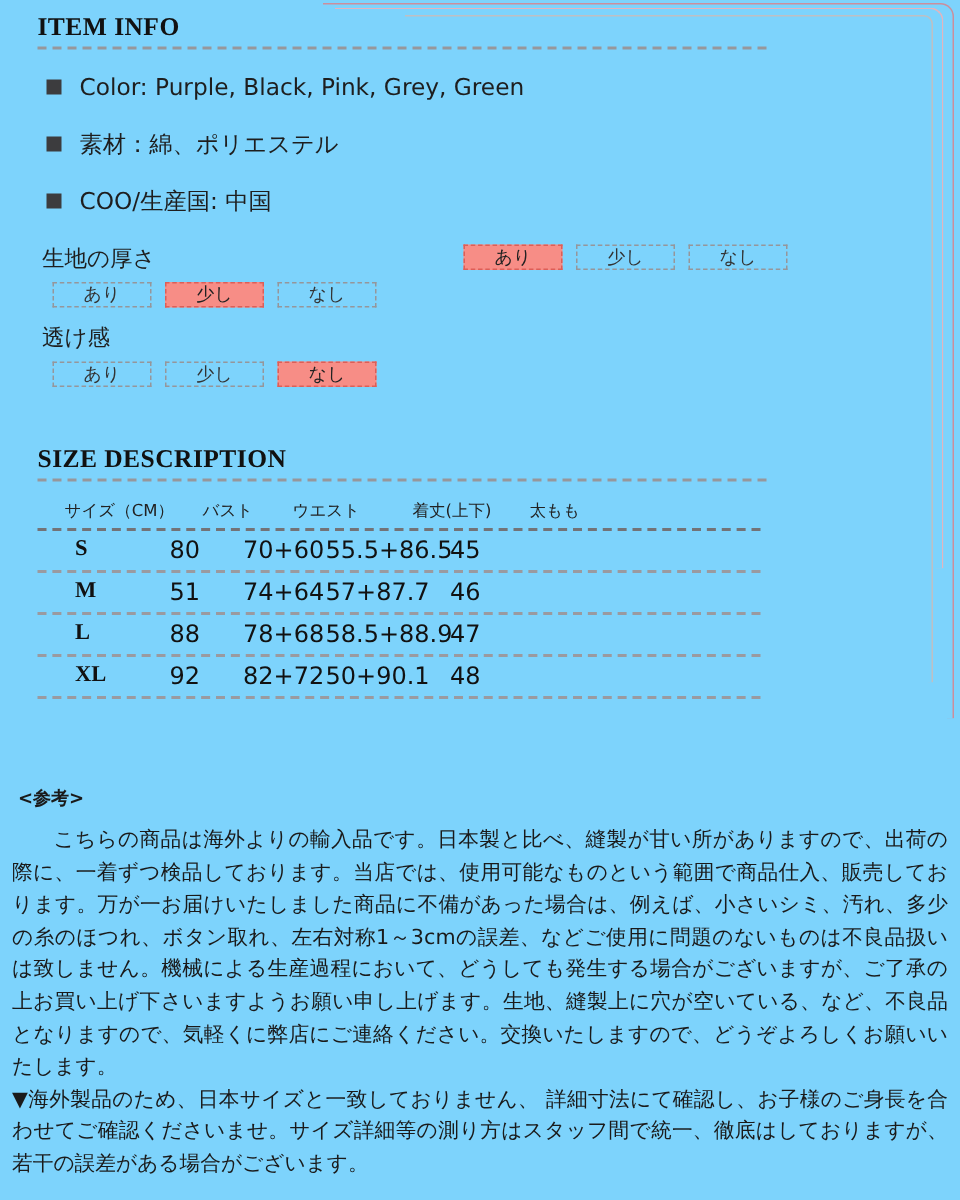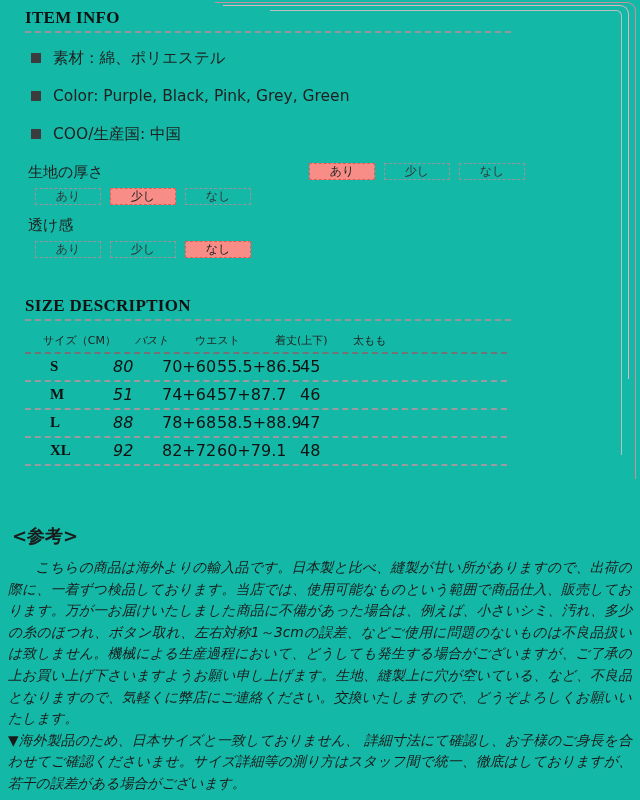--- a/index.html
+++ b/index.html
@@ -1,19 +1,19 @@
 <!DOCTYPE html>
 <html><head>
 <meta charset="utf-8">
 <style>
   html,body { margin:0; padding:0; background:#ffffff; }
   #page {
     position: relative;
     width: 640px; height: 800px;
-    background: #14b8a6;
+    background: #7dd3fc;
     overflow: hidden;
     color: #222;
     font-family: "DejaVu Sans", "Liberation Sans", sans-serif;
   }
 
   
   .frame { position: absolute; pointer-events: none; }
   .frame-outer {
     top: 2px; left: 215px; right: 4px; height: 476px;
     border-top: 1px solid #cc8e9c; border-right: 1px solid #cc8e9c;
@@ -76,62 +76,62 @@
 
   .sz-table { margin: 8px 0 0 0; width: 482px; }
   .t-row {
     position: relative; width: 482px; height: 26px;
     border-bottom: 2px dashed #9a9aa0;
   }
   .t-row.head { height: 23px; border-bottom: 2px dashed #737377; }
   .t-row span { position: absolute; top: 50%; transform: translateY(-54%); white-space: nowrap; }
   .t-row.head span { font-size: 11px; color: #222; }
   .t-row .c0 { left: 18px; }
-  .t-row .c1 { left: 110px; font-style: italic; }
+  .t-row .c1 { left: 110px; }
   .t-row .c2 { left: 170px; }
   .t-row .c3 { left: 250px; }
   .t-row .c4 { left: 328px; }
   .t-row.data span { font-size: 16px; color: #111; }
   .t-row.data .c0 {
     left: 25px;
     font-family: "Liberation Serif", "DejaVu Serif", serif;
     font-weight: bold; font-size: 15px;
   }
   .t-row.data .c1 { left: 88px; }
   .t-row.data .c2 { left: 137px; }
   .t-row.data .c3 { left: 192px; }
   .t-row.data .c4 { left: 275px; }
 
   .reference { position: absolute; left: 8px; top: 524px; width: 624px; }
-  .ref-title { font-size: 18px; color: #1a1a1a; font-weight: bold; margin: 0 0 9px 4px; }
+  .ref-title { font-size: 12px; color: #1a1a1a; font-weight: bold; margin: 0 0 9px 4px; }
   .reference p {
     margin: 0; font-size: 13.8px; line-height: 21.6px;
-    color: #1a1a1a; text-align: justify; font-style: italic;
+    color: #1a1a1a; text-align: justify;
   }
   .reference p.indent { text-indent: 2em; }
 </style>
 </head>
 <body>
 
 <div id="page">
 
   <div class="frame frame-outer"></div>
   <div class="frame frame-mid"></div>
   <div class="frame frame-inner"></div>
 
   <div class="item-info">
     <h1 class="section-title">ITEM INFO</h1>
     <ul class="bullets">
       <li>
         <span class="sq"></span>
-        <span>素材：綿、ポリエステル</span>
+        <span>Color: Purple, Black, Pink, Grey, Green</span>
       </li>
       <li>
         <span class="sq"></span>
-        <span>Color: Purple, Black, Pink, Grey, Green</span>
+        <span>素材：綿、ポリエステル</span>
       </li>
       <li>
         <span class="sq"></span>
         <span>COO/生産国: 中国</span>
       </li>
     </ul>
   </div>
 
   <div class="attributes">
     <div class="attr-group">
@@ -187,21 +187,21 @@
         <span class="c0">L</span>
         <span class="c1">88</span>
         <span class="c2">78+68</span>
         <span class="c3">58.5+88.9</span>
         <span class="c4">47</span>
       </div>
       <div class="t-row data">
         <span class="c0">XL</span>
         <span class="c1">92</span>
         <span class="c2">82+72</span>
-        <span class="c3">60+79.1</span>
+        <span class="c3">50+90.1</span>
         <span class="c4">48</span>
       </div>
     </div>
   </div>
 
   <div class="reference">
     <div class="ref-title">&lt;参考&gt;</div>
     <p class="indent">こちらの商品は海外よりの輸入品です。日本製と比べ、縫製が甘い所がありますので、出荷の際に、一着ずつ検品しております。当店では、使用可能なものという範囲で商品仕入、販売しております。万が一お届けいたしました商品に不備があった場合は、例えば、小さいシミ、汚れ、多少の糸のほつれ、ボタン取れ、左右対称1～3cmの誤差、などご使用に問題のないものは不良品扱いは致しません。機械による生産過程において、どうしても発生する場合がございますが、ご了承の上お買い上げ下さいますようお願い申し上げます。生地、縫製上に穴が空いている、など、不良品となりますので、気軽くに弊店にご連絡ください。交換いたしますので、どうぞよろしくお願いいたします。</p>
     <p>▼海外製品のため、日本サイズと一致しておりません、 詳細寸法にて確認し、お子様のご身長を合わせてご確認くださいませ。サイズ詳細等の測り方はスタッフ間で統一、徹底はしておりますが、若干の誤差がある場合がございます。</p>
   </div>

